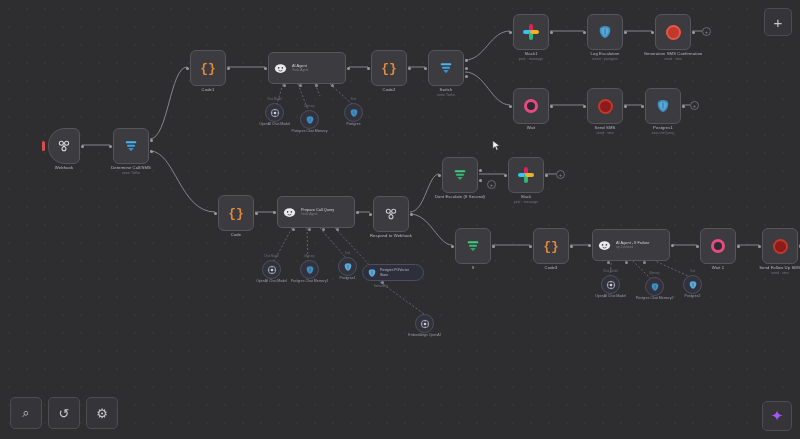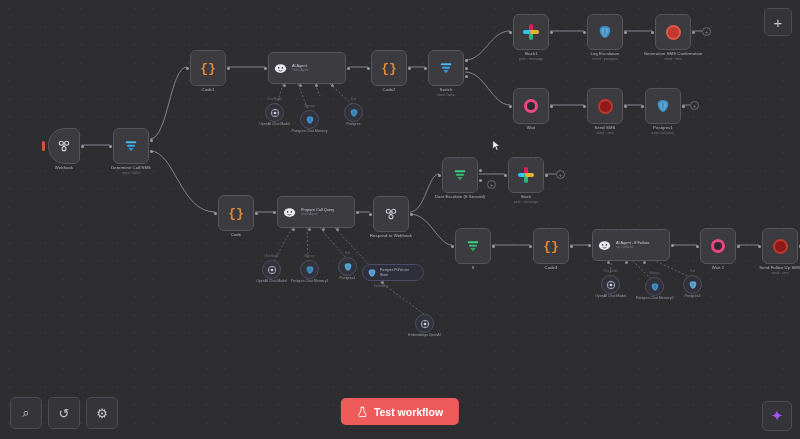--- a/index.html
+++ b/index.html
@@ -613,24 +613,17 @@
   <div class="tbtn" style="left:10px;bottom:10px">
     <span>⌕</span>
   </div>
   <div class="tbtn" style="left:48px;bottom:10px">
     <span>↺</span>
   </div>
   <div class="tbtn" style="left:86px;bottom:10px">
     <span>⚙</span>
   </div>
 
-  <div id="test-btn">
-    <svg width="11" height="12" viewBox="0 0 24 24">
-      <path d="M9 2 h6 v6 l5 11 a2 2 0 0 1 -1.8 3 H5.8 A2 2 0 0 1 4 19 L9 8 Z" fill="none" stroke="#ffffff" stroke-width="2"></path>
-      <path d="M9 2 h6" stroke="#ffffff" stroke-width="2.4"></path>
-    </svg>
-    <span>Test workflow</span>
-  </div>
 
   <div class="tbtn" id="assist-btn">
     <span style="color:#a855f7;font-size:15px">✦</span>
   </div>
 </div>
 
 </body></html>

